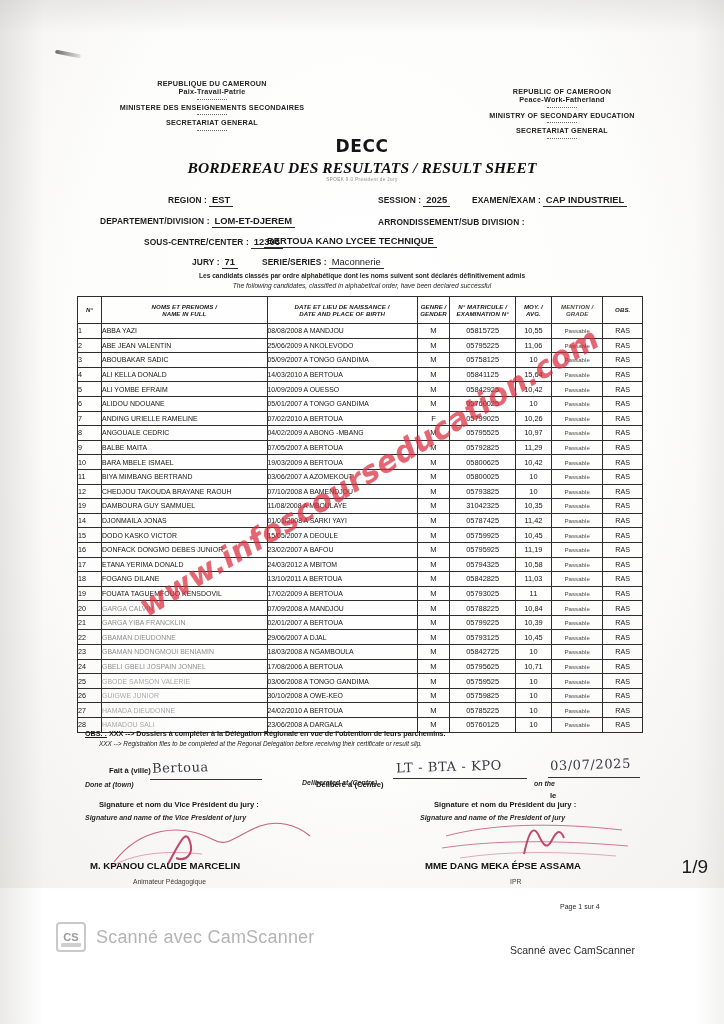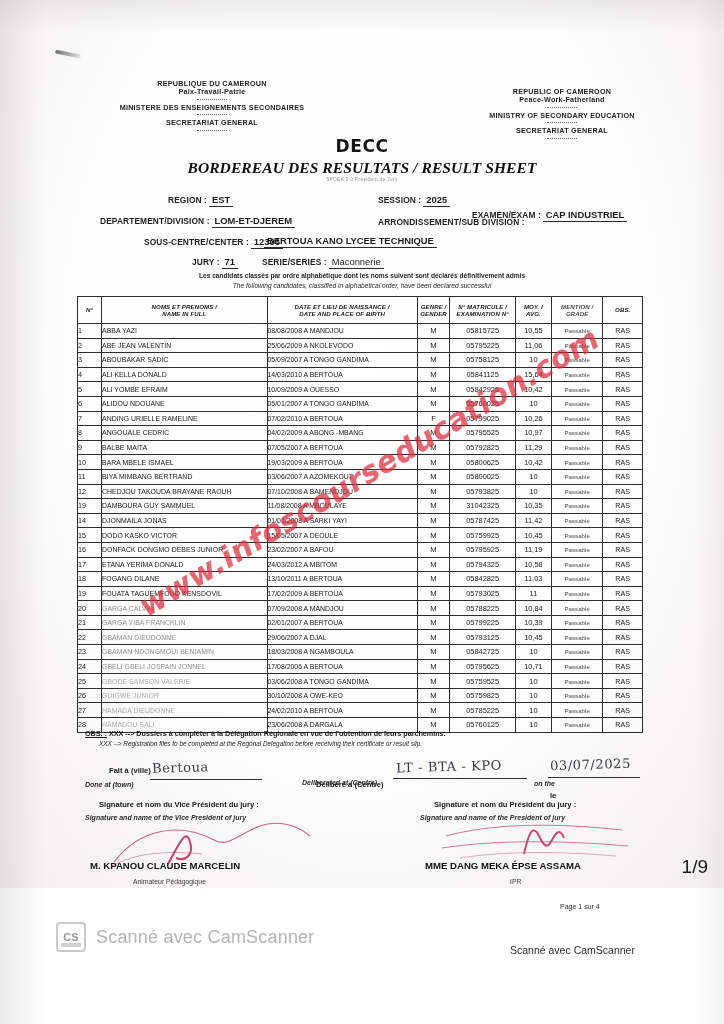--- a/index.html
+++ b/index.html
@@ -107,21 +107,21 @@
     font-weight: bold;
     border-bottom: 1px solid #2a2a2a;
     padding: 0 3px 1px 3px;
     margin-left: 2px;
     font-size: 9.4px;
   }
   .meta-value.plain { border-bottom: none; }
 
   #meta-region     { left: 168px; top: 194px; }
   #meta-session    { left: 378px; top: 194px; }
-  #meta-exam       { left: 472px; top: 209px; }
+  #meta-exam       { left: 472px; top: 194px; }
   #meta-departement{ left: 100px; top: 215px; }
   #meta-arrond     { left: 378px; top: 216px; }
   #meta-souscentre { left: 144px; top: 236px; }
   #meta-centername { left: 262px; top: 235px; }
   #meta-jury       { left: 192px; top: 256px; text-align: center; }
   #meta-serie      { left: 262px; top: 256px; }
 
   #notice-fr, #notice-en {
     position: absolute; left: 0; width: 724px; text-align: center;
     font-size: 6.6px; font-weight: bold; color: #1f1f1f;

